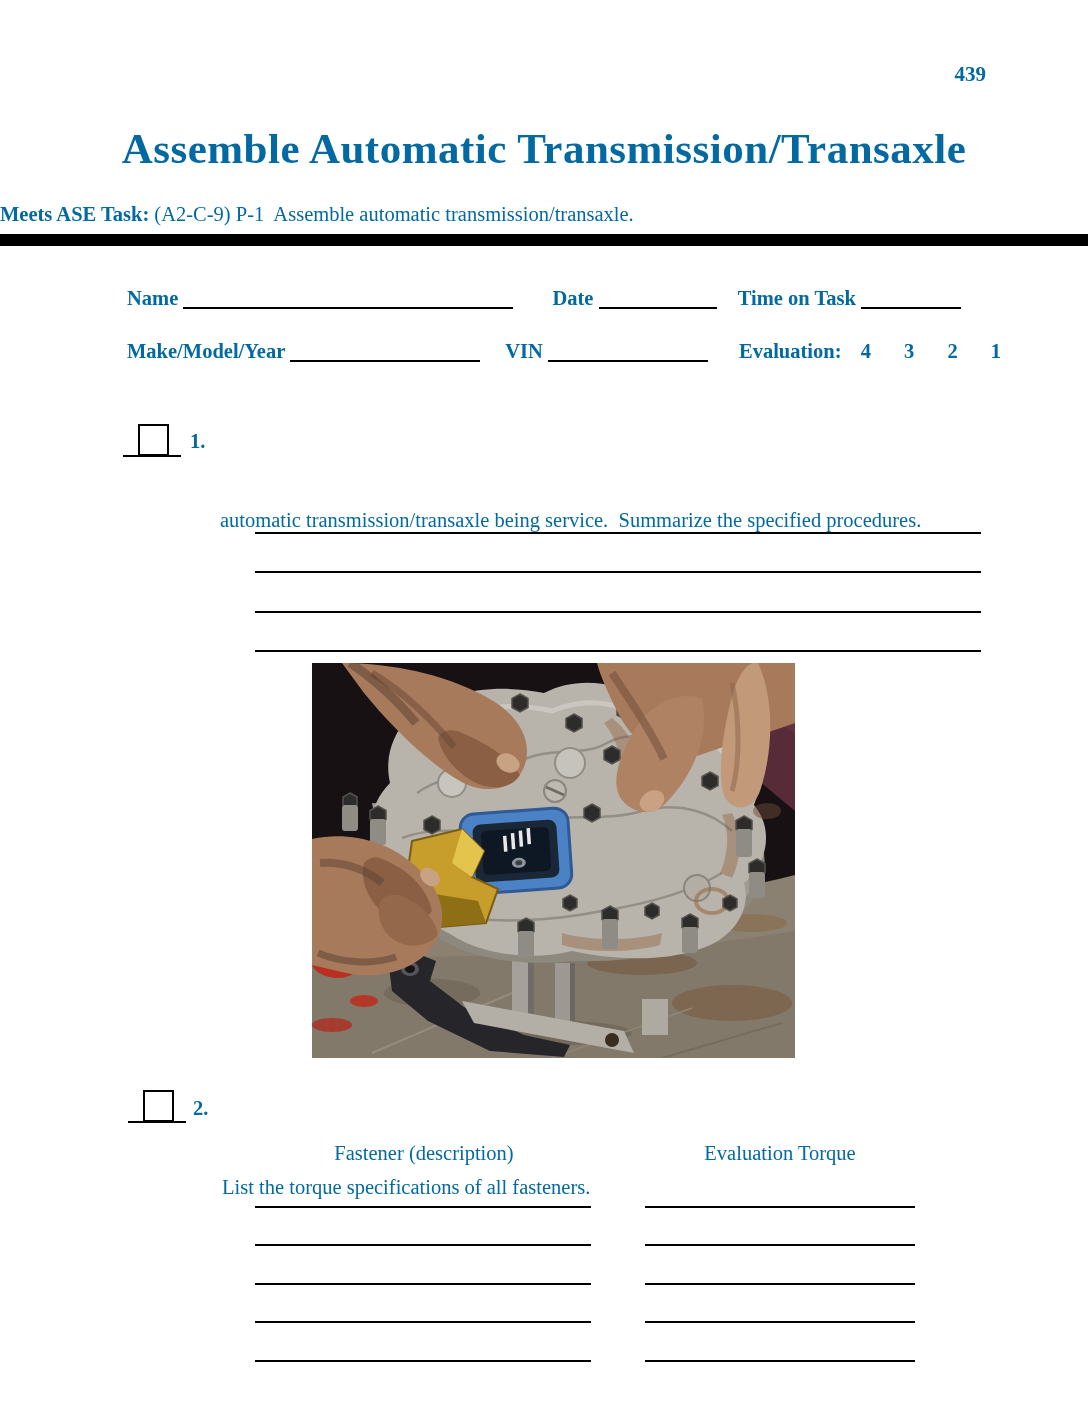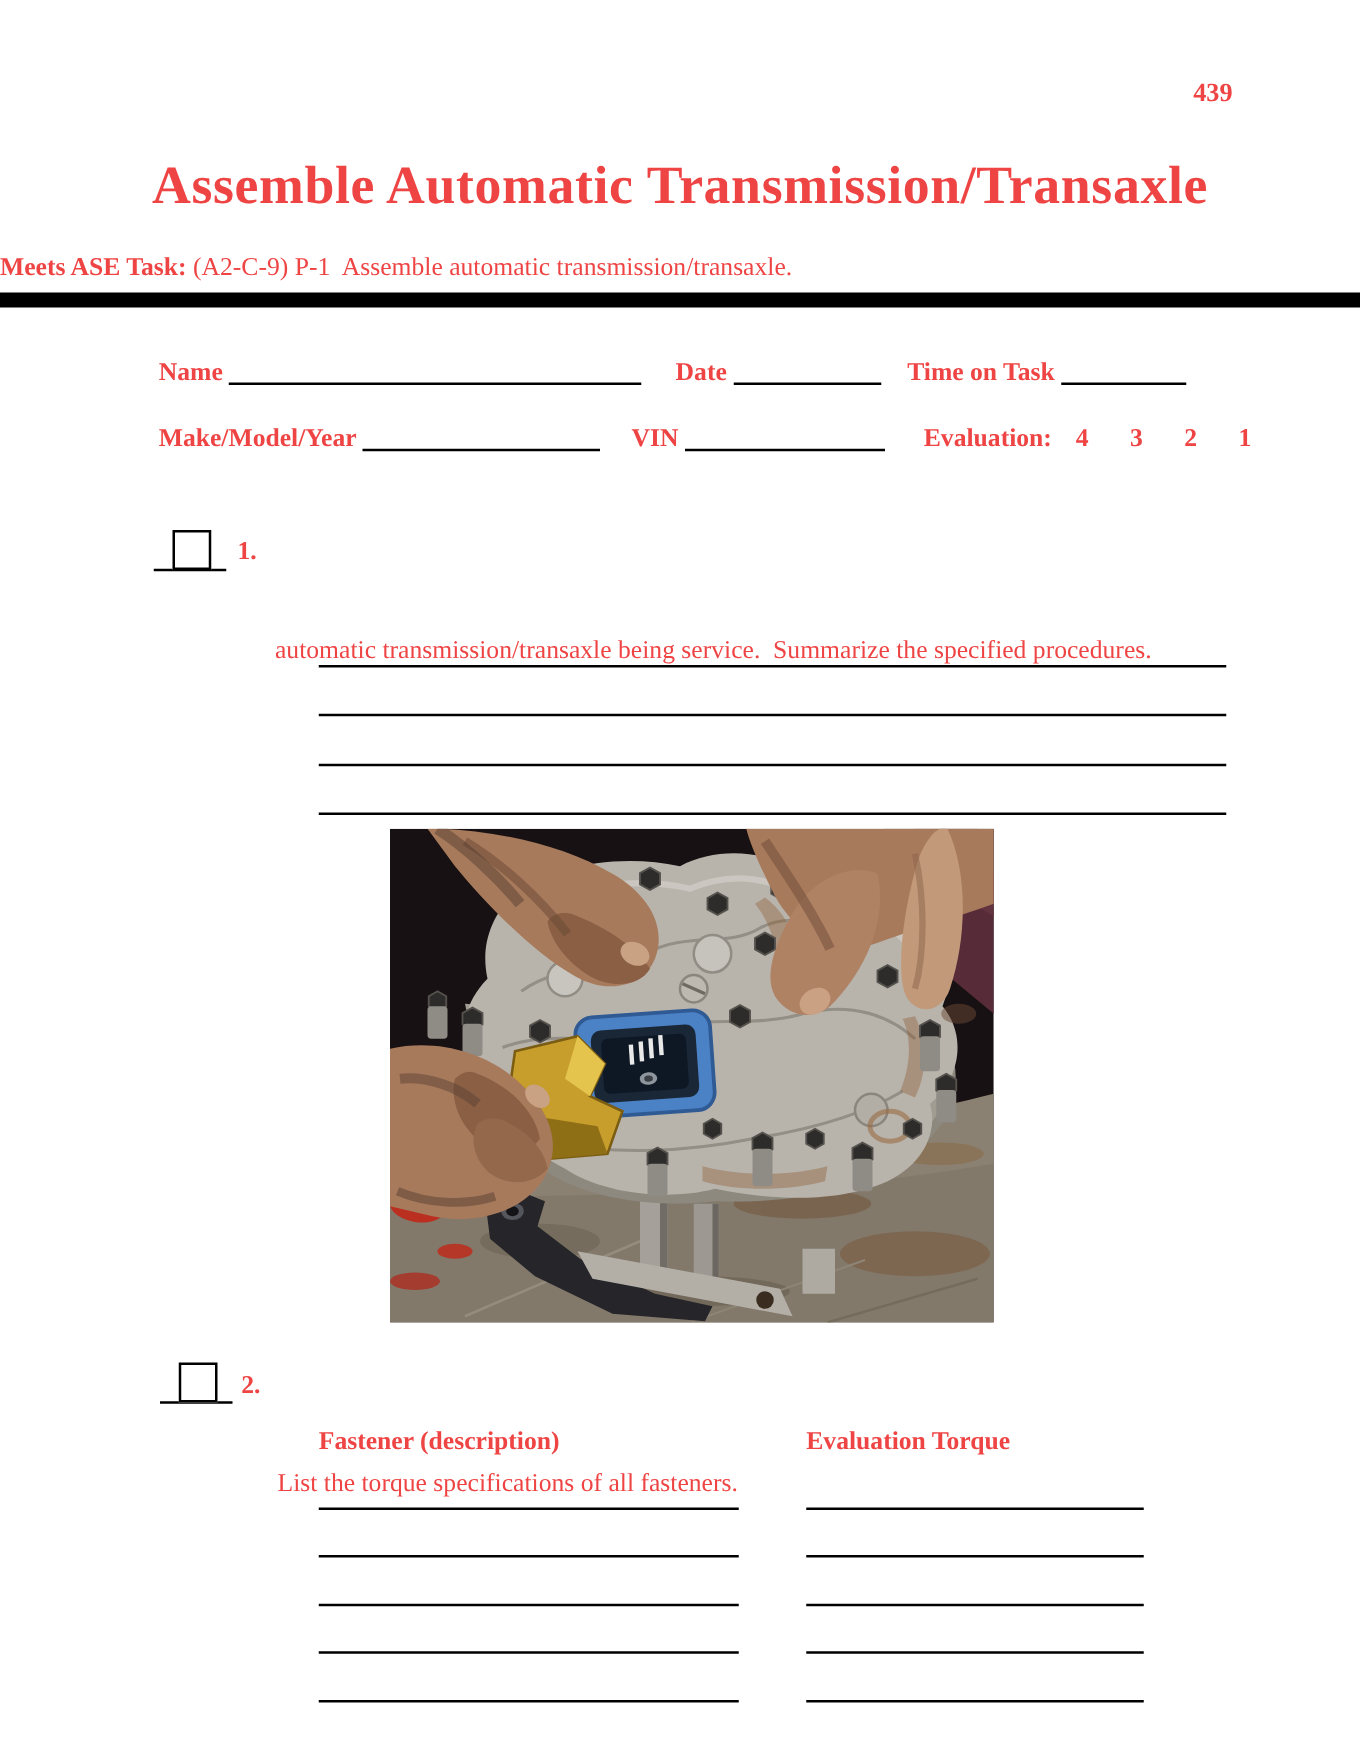--- a/index.html
+++ b/index.html
@@ -1,19 +1,19 @@
 <!DOCTYPE html>
 <html><head>
 <meta charset="utf-8">
 <style>
   * { margin:0; padding:0; box-sizing:border-box; }
   html,body { background:#fff; }
   .page {
     position:relative; width:1088px; height:1408px; background:#ffffff;
-    font-family:"Liberation Serif", serif; color:#ef4444; overflow:hidden;
+    font-family:"Liberation Serif", serif; color:#0369a1; overflow:hidden;
   }
   .pageno { position:absolute; top:62px; right:102px; font-size:21px; font-weight:bold; }
   .title  { position:absolute; top:124px; left:0; width:100%; text-align:center;
             font-size:43px; font-weight:bold; letter-spacing:0.5px; }
   .subtitle { position:absolute; top:203px; left:0; width:100%; text-align:left;
               font-size:20.5px; white-space:pre-wrap; }
   .subtitle .lbl { font-weight:bold; }
   .divider-bar { position:absolute; top:234px; left:0; width:1088px; height:12px; background:#000; }
 
   .form-row { position:absolute; left:127px; font-size:20.5px; font-weight:bold; white-space:nowrap; }
@@ -24,38 +24,38 @@
   .checkbox-square { position:absolute; left:15px; bottom:-1px; width:31px; height:32px;
                      border:2.5px solid #000; background:#fff; }
   .task-number { position:absolute; font-size:20.5px; font-weight:bold; }
   .task-text { position:absolute; font-size:20.5px; line-height:38.5px; white-space:pre-wrap; }
   .task-text span { display:block; }
 
   .rule { position:absolute; border-bottom:2px solid #000; height:0; }
 
   .photo { position:absolute; left:312px; top:663px; width:483px; height:395px; }
 
-  .col-header { position:absolute; top:1142px; font-size:20.5px; font-weight:bold; text-align:left; }
+  .col-header { position:absolute; top:1142px; font-size:20.5px; font-weight:normal; text-align:center; }
   .col-header.left  { left:255px; width:338px; }
   .col-header.right { left:645px; width:270px; }
 </style>
 </head>
 <body>
 
 <div class="page">
 
   <div class="pageno">439</div>
   <div class="title">Assemble Automatic Transmission/Transaxle</div>
   <div class="subtitle"><span class="lbl">Meets ASE Task:</span><span> </span><span>(A2-C-9) P-1  Assemble automatic transmission/transaxle.</span></div>
   <div class="divider-bar"></div>
 
   <div class="form-row row1">
     <span>Name</span>
     <span class="uline" style="width:330px;"></span>
-    <span style="margin-left:22px;text-align:right;">Date</span>
+    <span style="margin-left:34px;text-align:right;">Date</span>
     <span class="uline" style="width:118px;"></span>
     <span style="margin-left:16px;">Time on Task</span>
     <span class="uline" style="width:100px;"></span>
   </div>
 
   <div class="form-row row2">
     <span>Make/Model/Year</span>
     <span class="uline" style="width:190px;"></span>
     <span style="margin-left:20px;">VIN</span>
     <span class="uline" style="width:160px;"></span>

